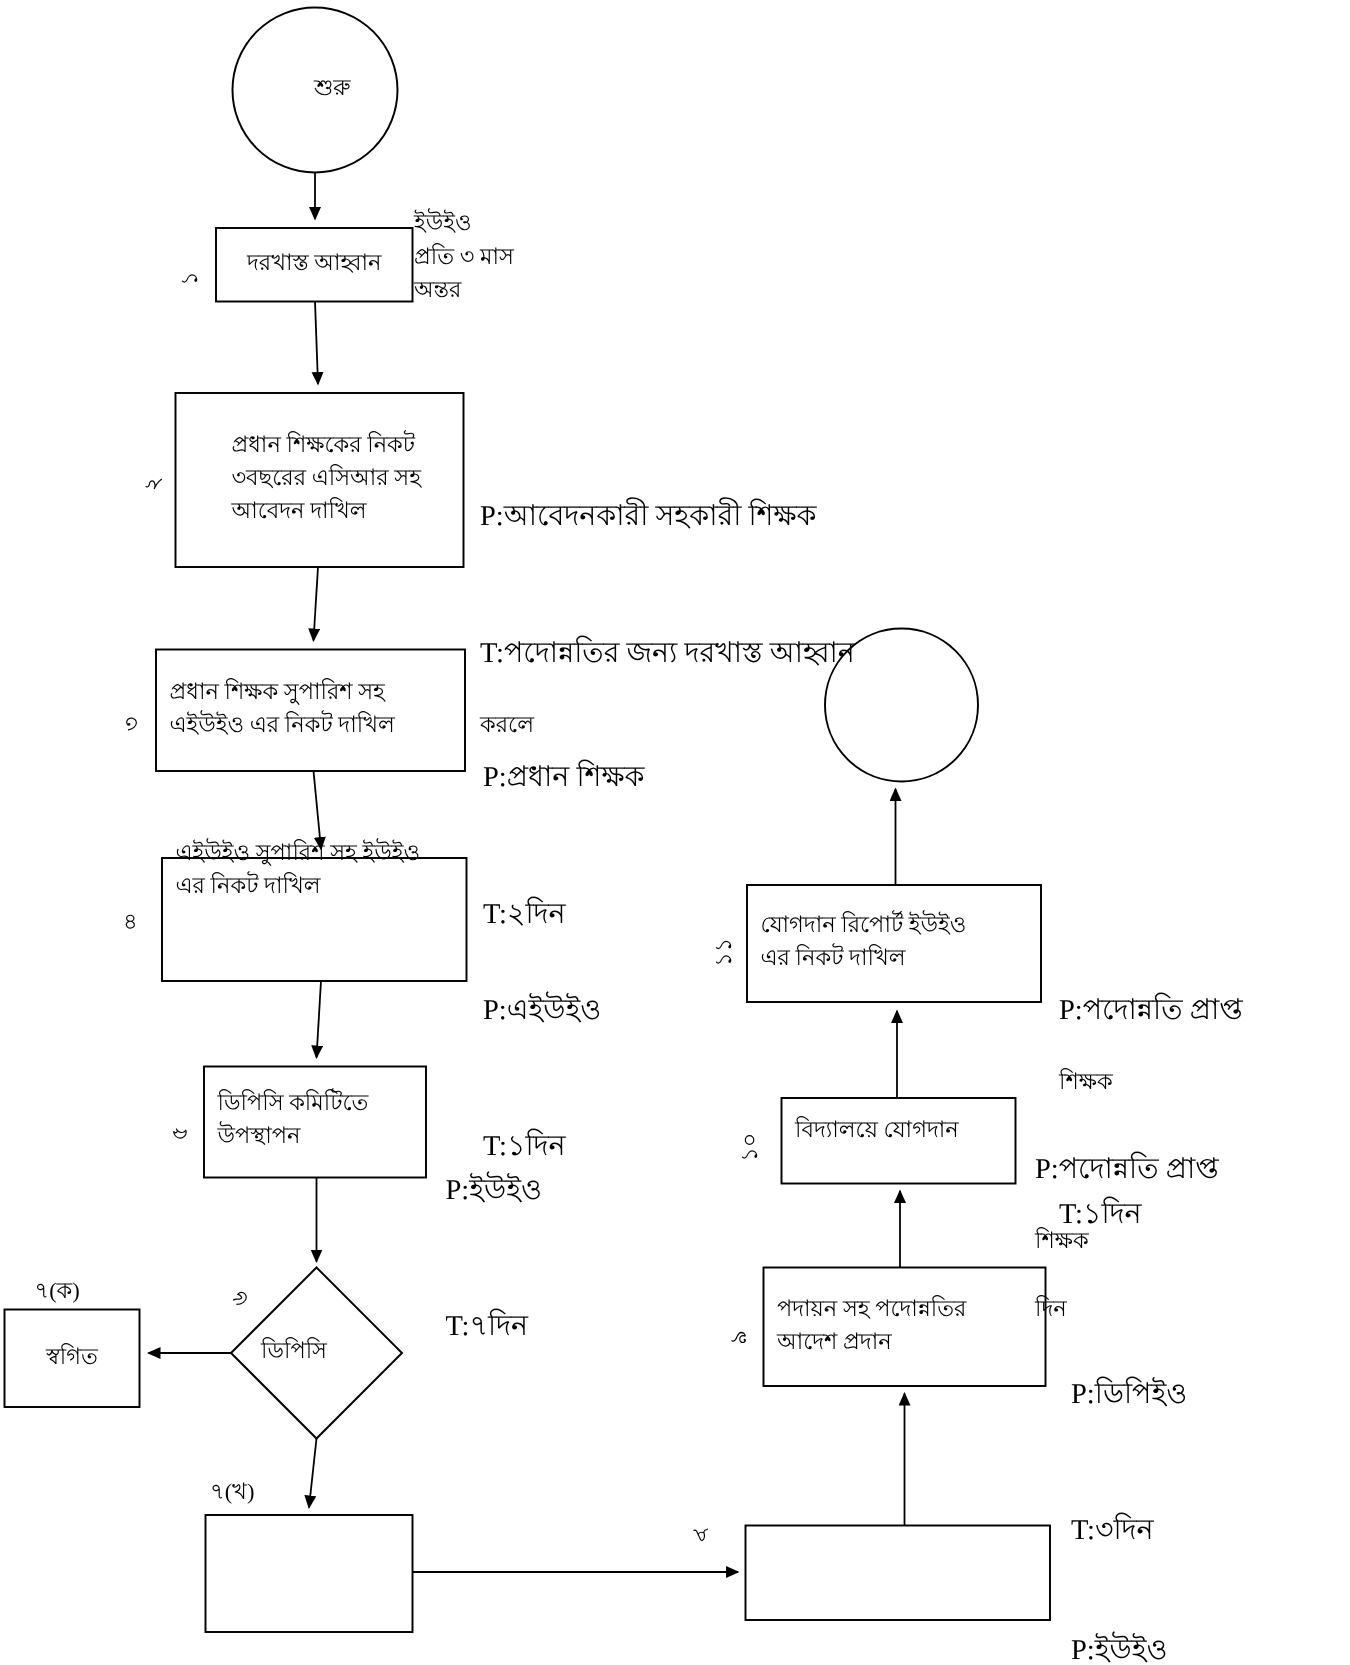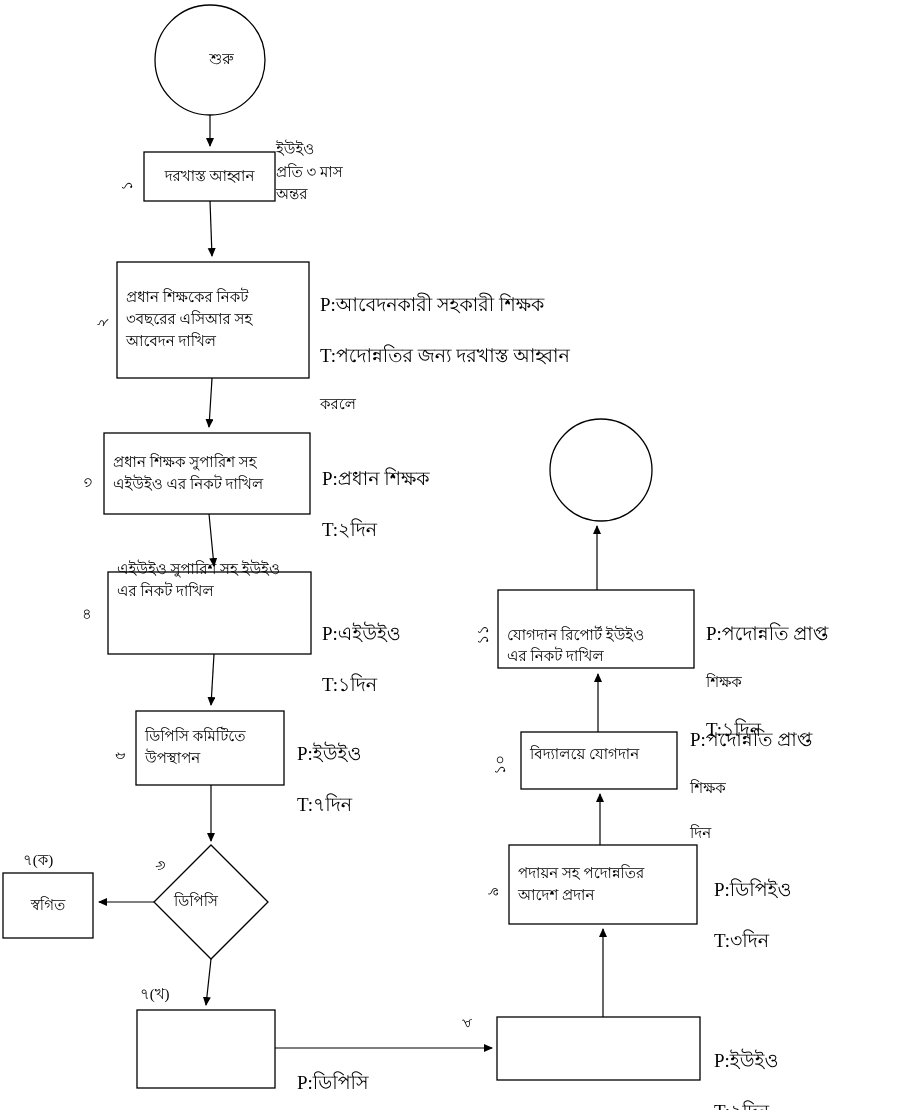--- a/index.html
+++ b/index.html
@@ -38,20 +38,21 @@
   .side-note {
     position: absolute;
     font-size: 15px;
     line-height: 1.5;
     color: #000;
     white-space: pre-line;
   }
   .side-note .pt {
     font-family: "Liberation Serif", "DejaVu Serif", serif;
     font-size: 19px;
+    margin-top: 40px;
   }
   .step-num {
     position: absolute;
     font-size: 15px;
     color: #000;
   }
   .step-num.rot {
     transform: rotate(-90deg);
     transform-origin: center center;
   }
@@ -131,21 +132,21 @@
 
   <div class="step-num rot" style="left:117px; top:168px; width:20px;">১</div>
   <div class="node-text center" style="left:144px; top:152px; width:131px; height:49px;">
     <span>দরখাস্ত আহ্বান</span>
   </div>
   <div class="side-note" style="left:276px; top:138px; width:140px;">ইউইও
 প্রতি ৩ মাস
 অন্তর</div>
 
   <div class="step-num rot" style="left:92px; top:305px; width:20px;">২</div>
-  <div class="node-text left" style="left:117px; top:262px; width:192px; height:116px;">
+  <div class="node-text left" style="left:117px; top:262px; width:192px; height:116px;align-items:center;">
     <span style="white-space:pre-line;">প্রধান শিক্ষকের নিকট
 ৩বছরের এসিআর সহ
 আবেদন দাখিল</span>
   </div>
   <div class="side-note" style="left:320px; top:268px; width:300px;">
     <div class="pt">P:আবেদনকারী সহকারী শিক্ষক</div>
     <div class="pt">T:পদোন্নতির জন্য দরখাস্ত আহ্বান</div>
     <div>করলে</div>
   </div>
 
@@ -216,21 +217,21 @@
   <div class="node-text left" style="left:521px; top:732px; width:156px; height:45px;">
     <span>বিদ্যালয়ে যোগদান</span>
   </div>
   <div class="side-note" style="left:690px; top:703px; width:200px;">
     <div class="pt">P:পদোন্নতি প্রাপ্ত</div>
     <div>শিক্ষক</div>
     <div>দিন</div>
   </div>
 
   <div class="step-num rot" style="left:470px; top:619px; width:26px;">১১</div>
-  <div class="node-text left" style="left:498px; top:590px; width:196px; height:78px;justify-content:flex-end;">
+  <div class="node-text left" style="left:498px; top:590px; width:196px; height:78px;">
     <span style="white-space:pre-line;">যোগদান রিপোর্ট ইউইও
 এর নিকট দাখিল</span>
   </div>
   <div class="side-note" style="left:706px; top:597px; width:190px;">
     <div class="pt">P:পদোন্নতি প্রাপ্ত</div>
     <div>শিক্ষক</div>
     <div class="pt">T:১দিন</div>
   </div>
 
 </div>

